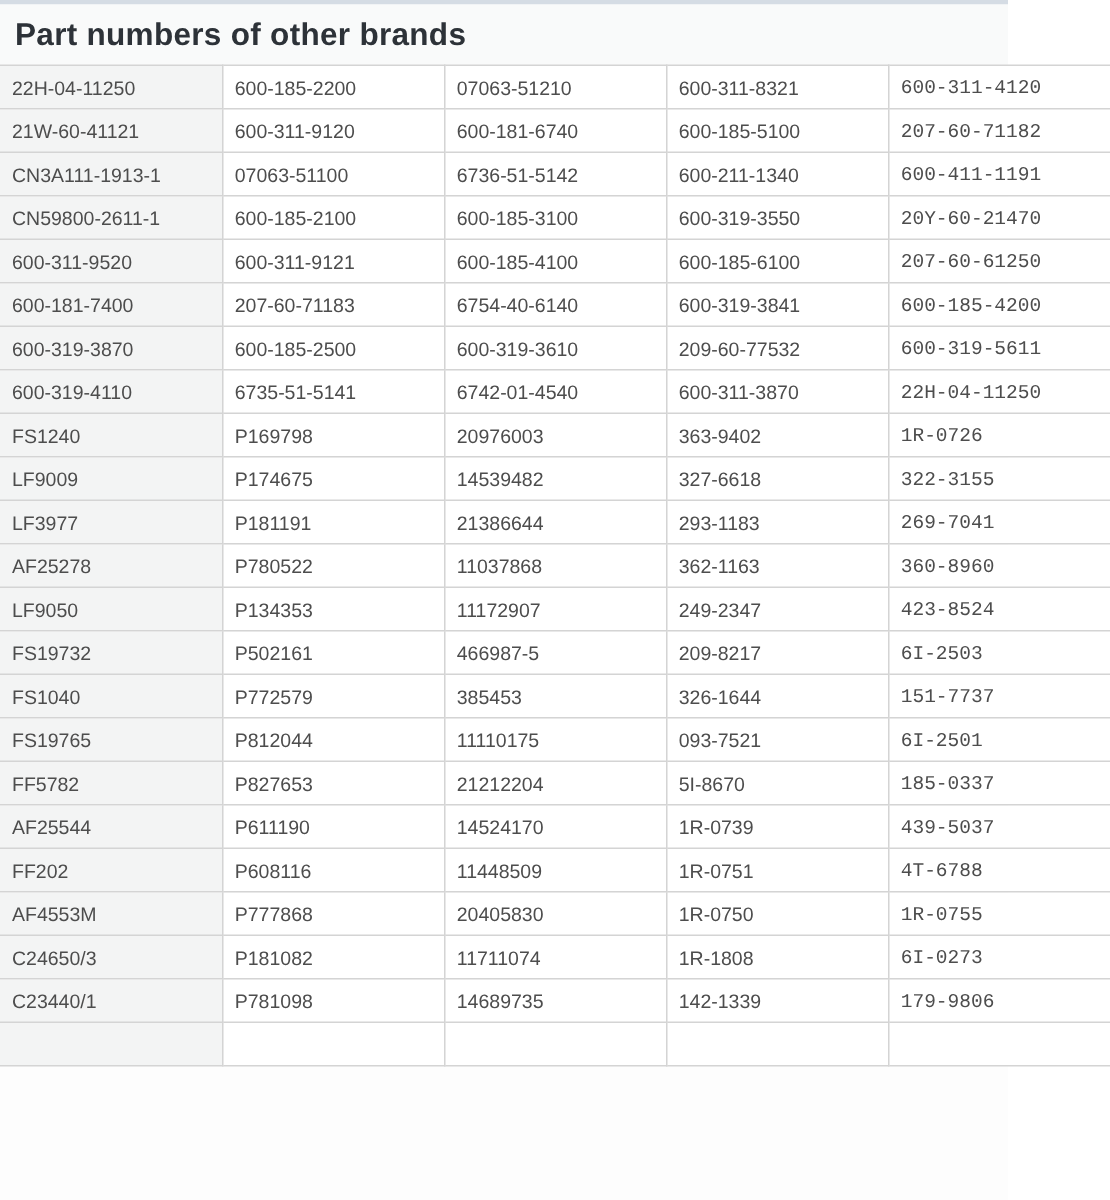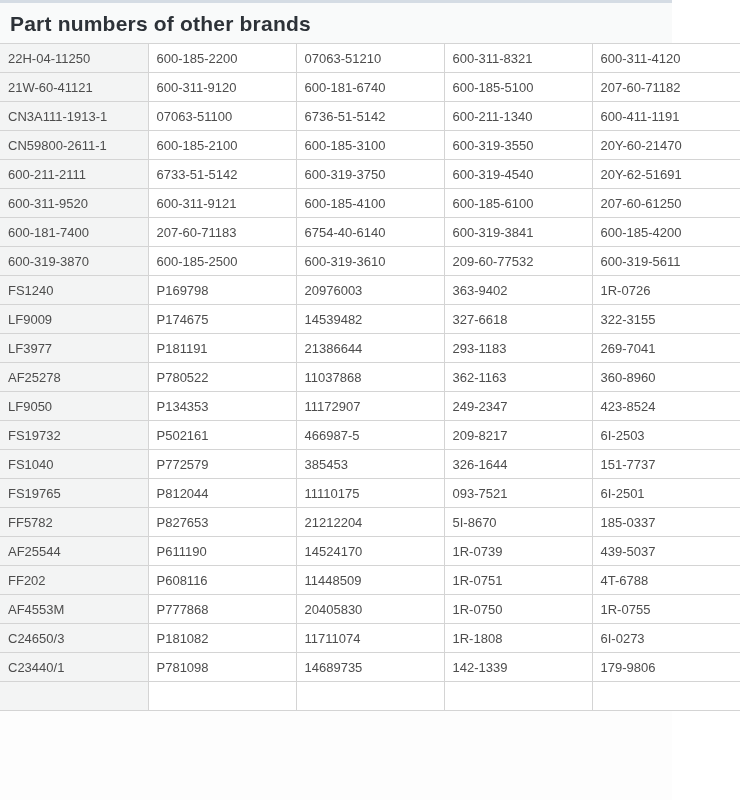--- a/index.html
+++ b/index.html
@@ -50,20 +50,21 @@
     white-space: nowrap;
     overflow: hidden;
     vertical-align: middle;
   }
   table.parts-table td.col-first {
     background: #f3f4f4;
     border-left: none;
   }
   table.parts-table td:last-child {
     border-right: none;
+    font-family: Liberation Mono, monospace;
   }
 </style>
 </head>
 <body>
 
 <div class="page">
   <div class="header-band">
     <div class="page-title">Part numbers of other brands</div>
   </div>
 
@@ -98,27 +99,20 @@
           <td>600-411-1191</td>
         </tr>
         <tr>
           <td class="col-first">CN59800-2611-1</td>
           <td>600-185-2100</td>
           <td>600-185-3100</td>
           <td>600-319-3550</td>
           <td>20Y-60-21470</td>
         </tr>
         <tr>
-          <td class="col-first">600-211-2111</td>
-          <td>6733-51-5142</td>
-          <td>600-319-3750</td>
-          <td>600-319-4540</td>
-          <td>20Y-62-51691</td>
-        </tr>
-        <tr>
           <td class="col-first">600-311-9520</td>
           <td>600-311-9121</td>
           <td>600-185-4100</td>
           <td>600-185-6100</td>
           <td>207-60-61250</td>
         </tr>
         <tr>
           <td class="col-first">600-181-7400</td>
           <td>207-60-71183</td>
           <td>6754-40-6140</td>
@@ -126,20 +120,27 @@
           <td>600-185-4200</td>
         </tr>
         <tr>
           <td class="col-first">600-319-3870</td>
           <td>600-185-2500</td>
           <td>600-319-3610</td>
           <td>209-60-77532</td>
           <td>600-319-5611</td>
         </tr>
         <tr>
+          <td class="col-first">600-319-4110</td>
+          <td>6735-51-5141</td>
+          <td>6742-01-4540</td>
+          <td>600-311-3870</td>
+          <td>22H-04-11250</td>
+        </tr>
+        <tr>
           <td class="col-first">FS1240</td>
           <td>P169798</td>
           <td>20976003</td>
           <td>363-9402</td>
           <td>1R-0726</td>
         </tr>
         <tr>
           <td class="col-first">LF9009</td>
           <td>P174675</td>
           <td>14539482</td>

